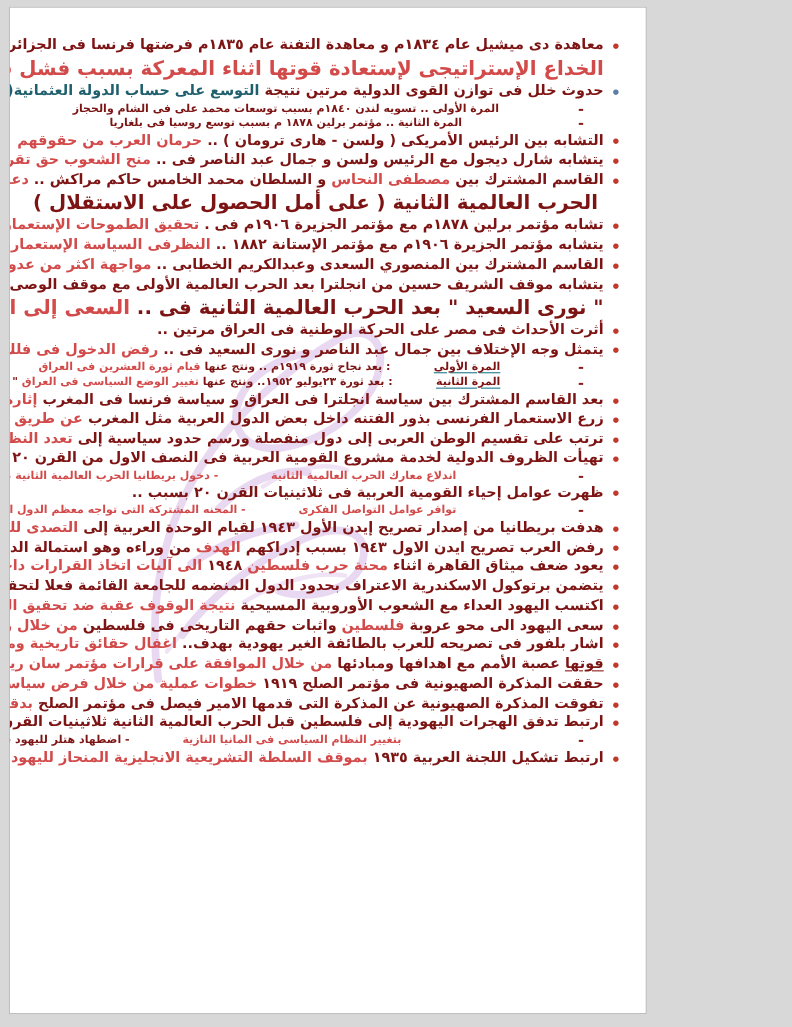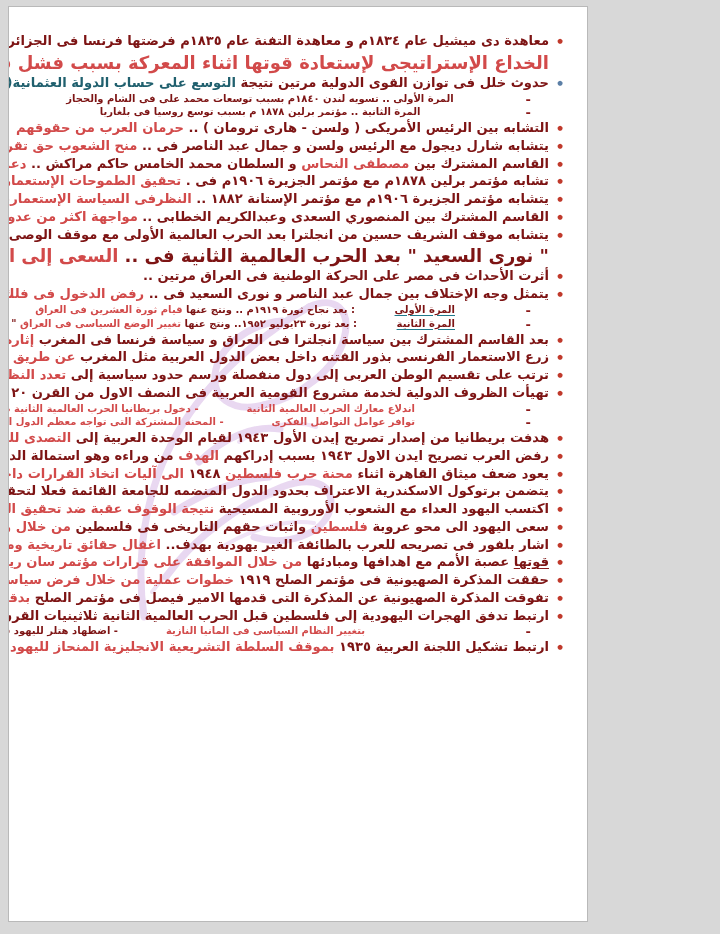--- a/index.html
+++ b/index.html
@@ -126,34 +126,36 @@
 
   <div id="content">
       <div class="row lvl1 r"><span class="dk">معاهدة دى ميشيل عام ١٨٣٤م  و معاهدة التفنة عام ١٨٣٥م فرضتها فرنسا فى الجزائر كان بهدف ..</span></div>
       <div class="row cont c"><span class="lt">الخداع الإستراتيجى لإستعادة قوتها اثناء المعركة   بسبب   فشل فرنسا فى هزيمة الحركة الوطنية</span></div>
       <div class="row lvl1 bullet-blue r"><span class="dk">حدوث خلل فى توازن القوى الدولية مرتين نتيجة </span><span class="blu">التوسع على حساب الدولة العثمانية( املاك رجل اوروبا المريض)</span></div>
       <div class="row lvl2 ind-a c"><span class="dk">المرة الأولى  ..  تسويه لندن ١٨٤٠م بسبب توسعات محمد على فى الشام والحجاز</span></div>
       <div class="row lvl2 ind-a c"><span class="dk">المرة الثانية  .. مؤتمر برلين ١٨٧٨ م  بسبب توسع روسيا فى بلغاريا</span></div>
       <div class="row lvl1 r"><span class="dk">التشابه بين الرئيس الأمريكى ( ولسن  -  هارى ترومان  ) .. </span><span class="lt">حرمان العرب من حقوقهم</span></div>
       <div class="row lvl1 r"><span class="dk">يتشابه شارل ديجول مع الرئيس ولسن و جمال عبد الناصر فى .. </span><span class="lt">منح الشعوب حق تقرير المصير</span></div>
       <div class="row lvl1 r"><span class="dk">القاسم المشترك بين </span><span class="lt">مصطفى النحاس</span><span class="dk"> و  السلطان محمد الخامس حاكم مراكش  .. </span><span class="lt">دعم دول الحلفاء عسكريا اثناء</span></div>
+      <div class="row cont c"><span class="dk">الحرب العالمية الثانية ( على أمل الحصول على الاستقلال  )</span></div>
       <div class="row lvl1 r"><span class="dk">تشابه مؤتمر برلين ١٨٧٨م مع مؤتمر الجزيرة ١٩٠٦م فى . </span><span class="lt">تحقيق الطموحات الإستعمارية لفرنسا بتونس والمغرب</span></div>
       <div class="row lvl1 r"><span class="dk">يتشابه مؤتمر الجزيرة ١٩٠٦م مع مؤتمر الإستانة ١٨٨٢ .. </span><span class="lt">النظرفى السياسة الإستعمارية الدول الأوروبية الكبرى</span></div>
       <div class="row lvl1 r"><span class="dk">القاسم المشترك بين المنصوري السعدى وعبدالكريم الخطابى  .. </span><span class="lt">مواجهة اكثر من عدو فى آن واحد</span></div>
       <div class="row lvl1 r"><span class="dk">يتشابه موقف الشريف حسين من انجلترا بعد الحرب العالمية الأولى مع موقف الوصى على عرش العراق</span></div>
       <div class="row cont c"><span class="dk">" نورى السعيد  " بعد الحرب العالمية الثانية فى ..  </span><span class="lt">السعى إلى التفاهم مع انجلترا</span></div>
       <div class="row lvl1 r"><span class="dk">أثرت الأحداث فى مصر على الحركة الوطنية فى العراق مرتين ..</span></div>
       <div class="row lvl1 r"><span class="dk">يتمثل وجه الإختلاف بين جمال عبد الناصر و نورى السعيد فى ..  </span><span class="lt">رفض الدخول فى فلك الاحلاف العسكرية</span></div>
       <div class="row lvl2 ind-b r"><span class="dk ul">المرة الأولى</span><span class="dk"> : بعد نجاح ثورة ١٩١٩م  .. ونتج عنها </span><span class="lt">قيام ثورة العشرين فى العراق</span></div>
       <div class="row lvl2 ind-b r"><span class="dk ul">المرة الثانية</span><span class="dk"> : بعد ثورة ٢٣يوليو ١٩٥٢.. ونتج عنها </span><span class="lt">تغيير الوضع السياسى فى العراق</span><span class="dk"> " الغاء الملكية "</span></div>
       <div class="row lvl1 r"><span class="dk">بعد القاسم المشترك بين سياسة انجلترا فى العراق و سياسة فرنسا فى المغرب </span><span class="lt">إثارة النعرات العرقية والدينية</span></div>
       <div class="row lvl1 r"><span class="dk">زرع الاستعمار الفرنسى بذور الفتنه داخل بعض الدول العربية مثل المغرب </span><span class="lt">عن طريق إثارة العداء الطائفى</span></div>
       <div class="row lvl1 r"><span class="dk">ترتب على تقسيم الوطن العربى إلى دول منفصلة ورسم حدود سياسية إلى </span><span class="lt">تعدد النظم السياسية والاقتصادية</span></div>
       <div class="row lvl1 r"><span class="dk">تهيأت الظروف الدولية لخدمة مشروع القومية العربية فى النصف الاول من القرن ٢٠ من خلال ..</span></div>
       <div class="row lvl2 ind-c r"><span><span class="lt">اندلاع معارك الحرب العالمية الثانية</span><span style="display: inline-block; width: 48px;"></span><span class="lt">- دخول بريطانيا الحرب العالمية الثانية ضد المحور</span></span></div>
+      <div class="row lvl1 r"><span class="dk">ظهرت عوامل إحياء القومية العربية فى ثلاثينيات القرن ٢٠ بسبب ..</span></div>
       <div class="row lvl2 ind-c r"><span><span class="lt">توافر عوامل التواصل الفكرى</span><span style="display: inline-block; width: 48px;"></span><span class="lt">- المحنه المشتركة التى تواجه معظم الدول العربية</span></span></div>
       <div class="row lvl1 r"><span class="dk">هدفت بريطانيا من إصدار تصريح إيدن الأول ١٩٤٣ لقيام الوحدة العربية إلى </span><span class="lt">التصدى للخطر النازى والفاشى</span></div>
       <div class="row lvl1 r"><span class="dk">رفض العرب تصريح ايدن الاول ١٩٤٣ بسبب إدراكهم </span><span class="lt">الهدف</span><span class="dk"> من وراءه وهو استمالة الدول العربية اليها فى الحرب</span></div>
       <div class="row lvl1 r"><span class="dk">يعود ضعف ميثاق القاهرة اثناء </span><span class="lt">محنة حرب فلسطين</span><span class="dk"> ١٩٤٨ </span><span class="lt">الى آليات اتخاذ القرارات داخل مجلس الجامعة</span></div>
       <div class="row lvl1 r"><span class="dk">يتضمن برتوكول الاسكندرية الاعتراف بحدود الدول المنضمه للجامعة القائمة فعلا لتحقيق الاستقرار بين الدول</span></div>
       <div class="row lvl1 r"><span class="dk">اكتسب اليهود العداء مع الشعوب الأوروبية المسيحية </span><span class="lt">نتيجة الوقوف عقبة ضد تحقيق التجانس بين الدول الاوروبية</span></div>
       <div class="row lvl1 r"><span class="dk">سعى اليهود الى محو عروبة </span><span class="lt">فلسطين</span><span class="dk"> واثبات حقهم التاريخى فى فلسطين </span><span class="lt">من خلال رفع</span><span class="dk"> شعار العودة الى </span></div>
       <div class="row lvl1 r"><span class="dk">اشار بلفور فى تصريحه للعرب بالطائفة الغير يهودية بهدف.. </span><span class="lt">اغفال حقائق تاريخية ومحو الهوية العربية لفلسطين</span></div>
       <div class="row lvl1 r"><span class="dk ul2">قوتها</span><span class="dk"> عصبة الأمم مع اهدافها ومبادئها </span><span class="lt">من خلال الموافقة على قرارات مؤتمر سان ريمو ١٩٢٩ صك الانتداب</span></div>
       <div class="row lvl1 r"><span class="dk">حققت المذكرة الصهيونية فى مؤتمر الصلح ١٩١٩ </span><span class="lt">خطوات عملية من خلال فرض سياسة الانتداب على فلسطين</span></div>

